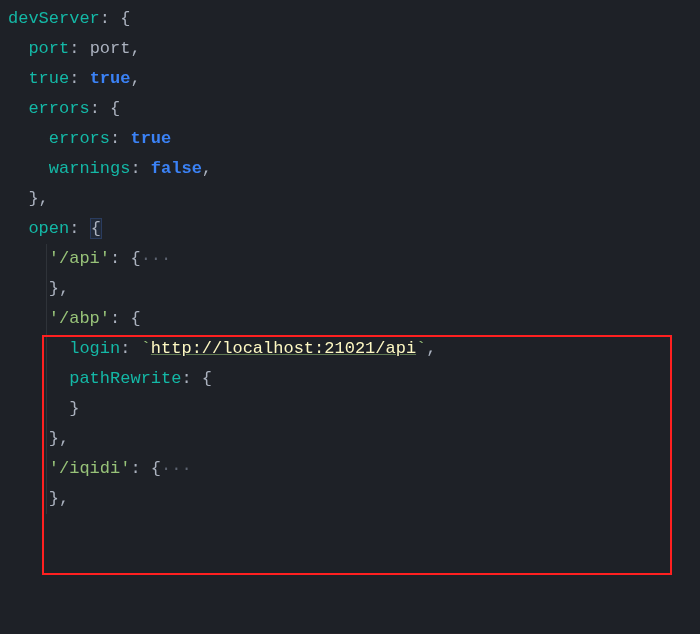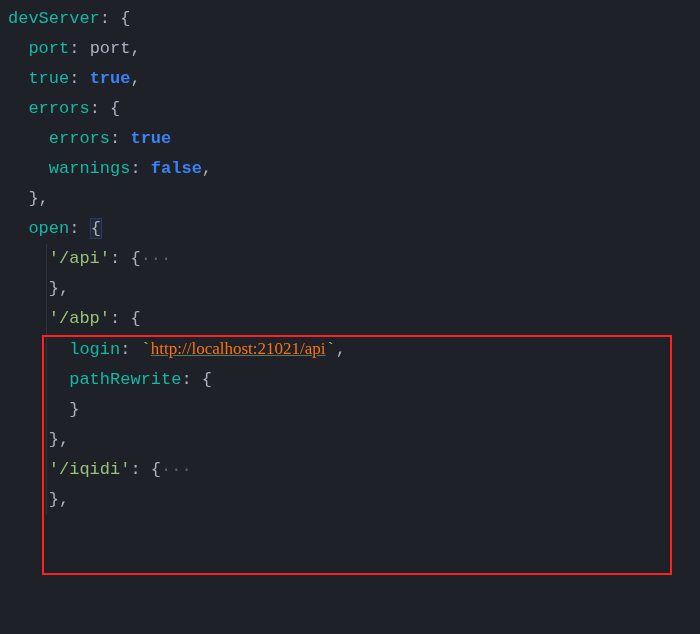--- a/index.html
+++ b/index.html
@@ -30,21 +30,21 @@
     width: 1px;
     background: rgba(171,178,191,0.12);
   }
   .g1 { left: 46px; }
   .tok-key { color: #abb2bf; }
   .tok-prop { color: #14b8a6; }
   .tok-punc { color: #abb2bf; }
   .tok-bool { color: #3b82f6; font-weight: bold; }
   .tok-str { color: #98c379; }
   .tok-comment { color: #5c6370; font-style: normal; }
-  .tok-url { color: #f97316; text-decoration: underline; text-decoration-color: rgba(152,195,121,0.55); font-family: Liberation Serif, serif; }
+  .tok-url { color: #fef9c3; text-decoration: underline; text-decoration-color: rgba(152,195,121,0.55); }
   .tok-fold { color: #5c6370; }
   .cursor-brace {
     border: 1px solid #528bff33;
     background: rgba(82,139,255,0.08);
   }
   .highlight-box {
     position: absolute;
     border: 2px solid #ff2020;
     pointer-events: none;
   }

